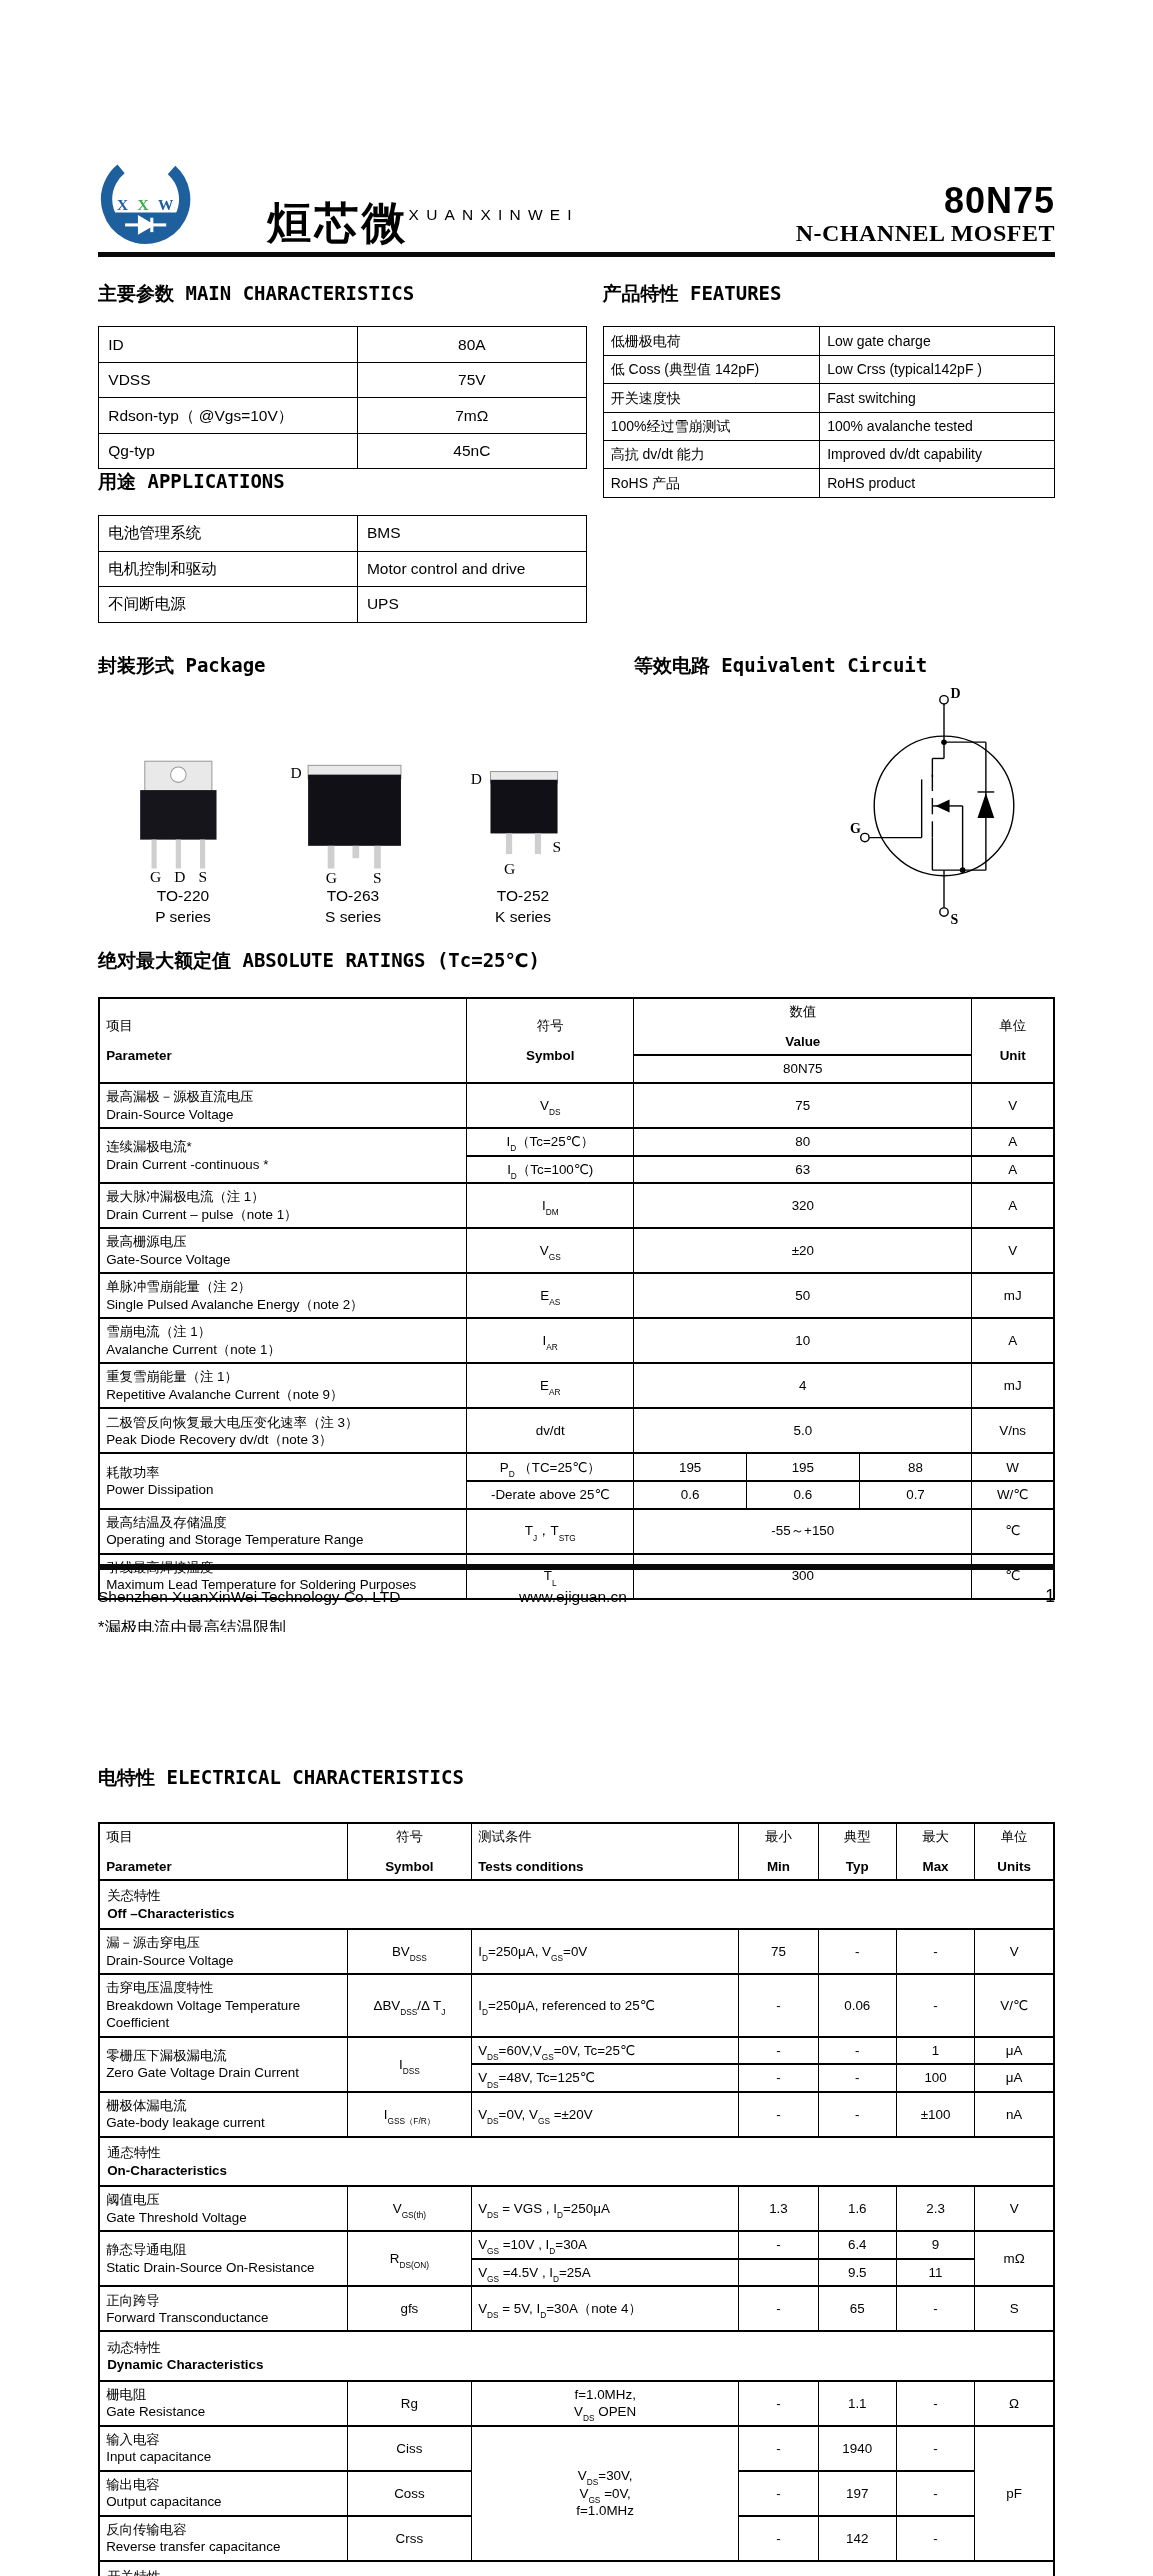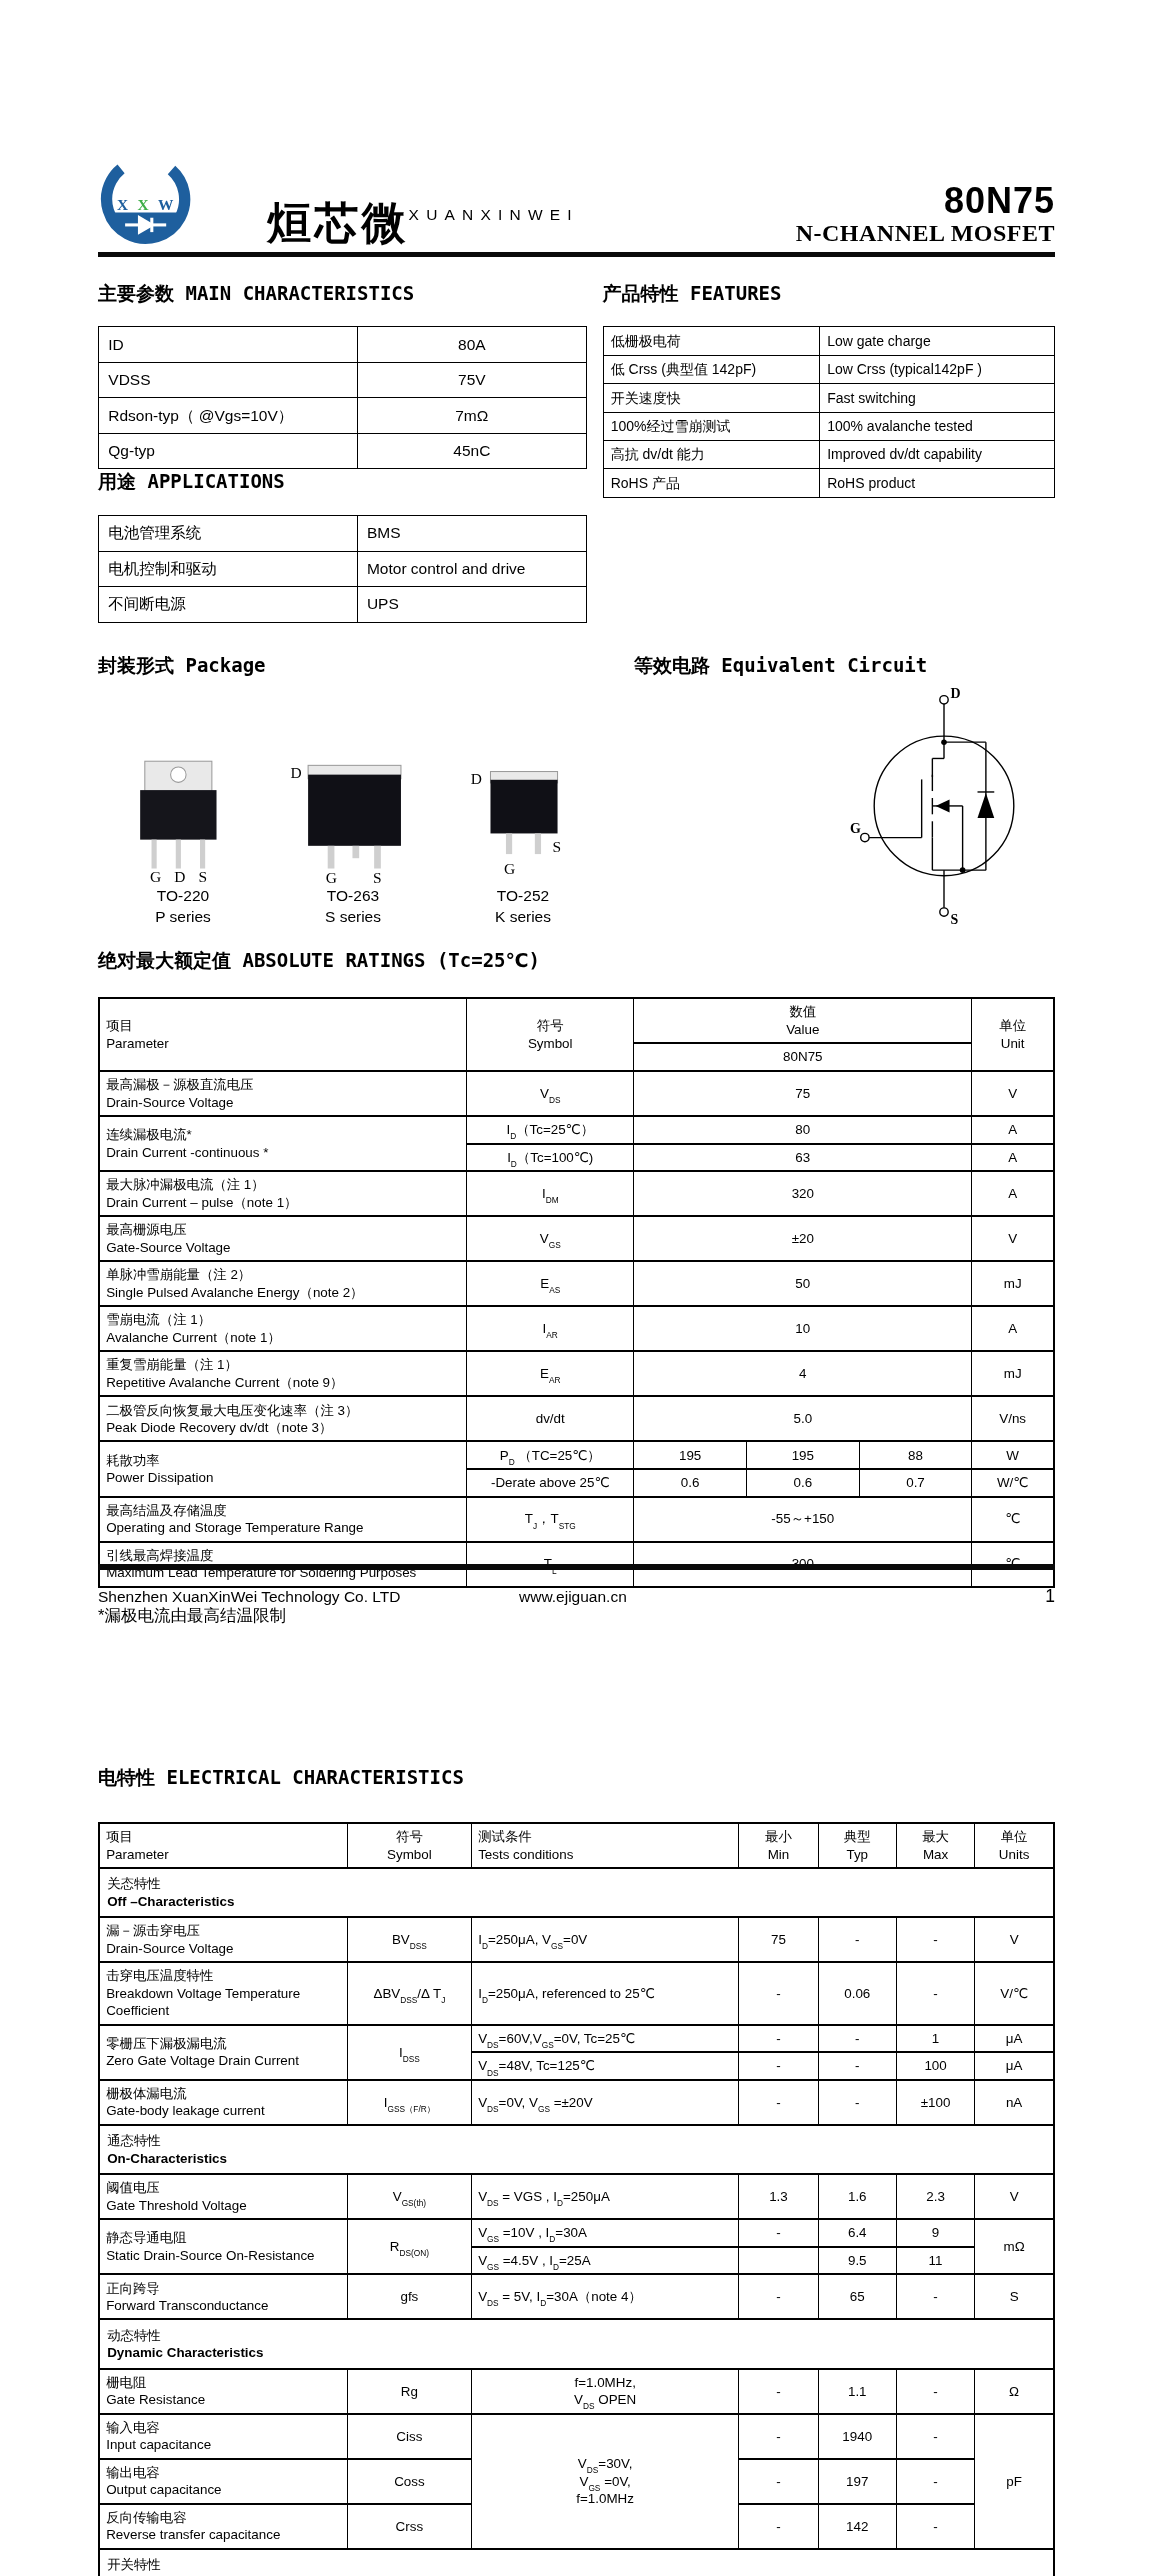--- a/index.html
+++ b/index.html
@@ -22,21 +22,21 @@
   
   table.box{border-collapse:collapse;width:100%;table-layout:fixed;}
   table.box td{border:1.5px solid #000;padding:7.2px 9.3px;font-size:15.5px;line-height:1.3;vertical-align:middle;}
   
   table.sheet{border-collapse:collapse;width:100%;table-layout:fixed;border:2.6px solid #000;}
   table.sheet td{border:1px solid #000;border-top-width:2.6px;border-bottom-width:2.6px;
     padding:4.1px 6.2px;font-size:13.4px;line-height:1.3;vertical-align:middle;}
   table.sheet td.c{text-align:center;}
   table.sheet .zh{display:block;}
   table.sheet .en{display:block;}
-  table.sheet td.head .en{font-weight:400;}
+  table.sheet td.head .en{font-weight:700;margin-top:12px;}
   table.sheet td.section-row{padding:6.2px 7.2px;}
   .section-row .en{font-weight:700;display:inline;}
   .section-row .zh{display:inline;margin-right:5.2px;}
   sub{font-size:0.62em;line-height:0;position:relative;top:0.18em;}
   
   .pkg-heads{display:flex;margin-top:30px;}
   .pkg-heads .left{width:56%;}
   .pkg-row{display:flex;align-items:flex-end;margin-top:5.2px;}
   .pkg-fig{width:170px;text-align:center;}
   .pkg-fig .cap1,.pkg-fig .cap2{font-size:15.5px;line-height:1.35;}
@@ -150,21 +150,21 @@
           <colgroup>
               <col style="width:48%">
               <col style="width:52%">
             </colgroup>
           <tbody>
               <tr>
                 <td style="font-size:14px;padding:4.6px 7.2px">低栅极电荷</td>
                 <td style="font-size:14px;padding:4.6px 7.2px">Low gate charge</td>
               </tr>
           <tr>
-                <td style="font-size:14px;padding:4.6px 7.2px">低 Crss (典型值 142pF)</td>
+                <td style="font-size:14px;padding:4.6px 7.2px">低 Coss (典型值 142pF)</td>
                 <td style="font-size:14px;padding:4.6px 7.2px">Low Crss (typical142pF )</td>
               </tr>
           <tr>
                 <td style="font-size:14px;padding:4.6px 7.2px">开关速度快</td>
                 <td style="font-size:14px;padding:4.6px 7.2px">Fast switching</td>
               </tr>
           <tr>
                 <td style="font-size:14px;padding:4.6px 7.2px">100%经过雪崩测试</td>
                 <td style="font-size:14px;padding:4.6px 7.2px">100% avalanche tested</td>
               </tr>

